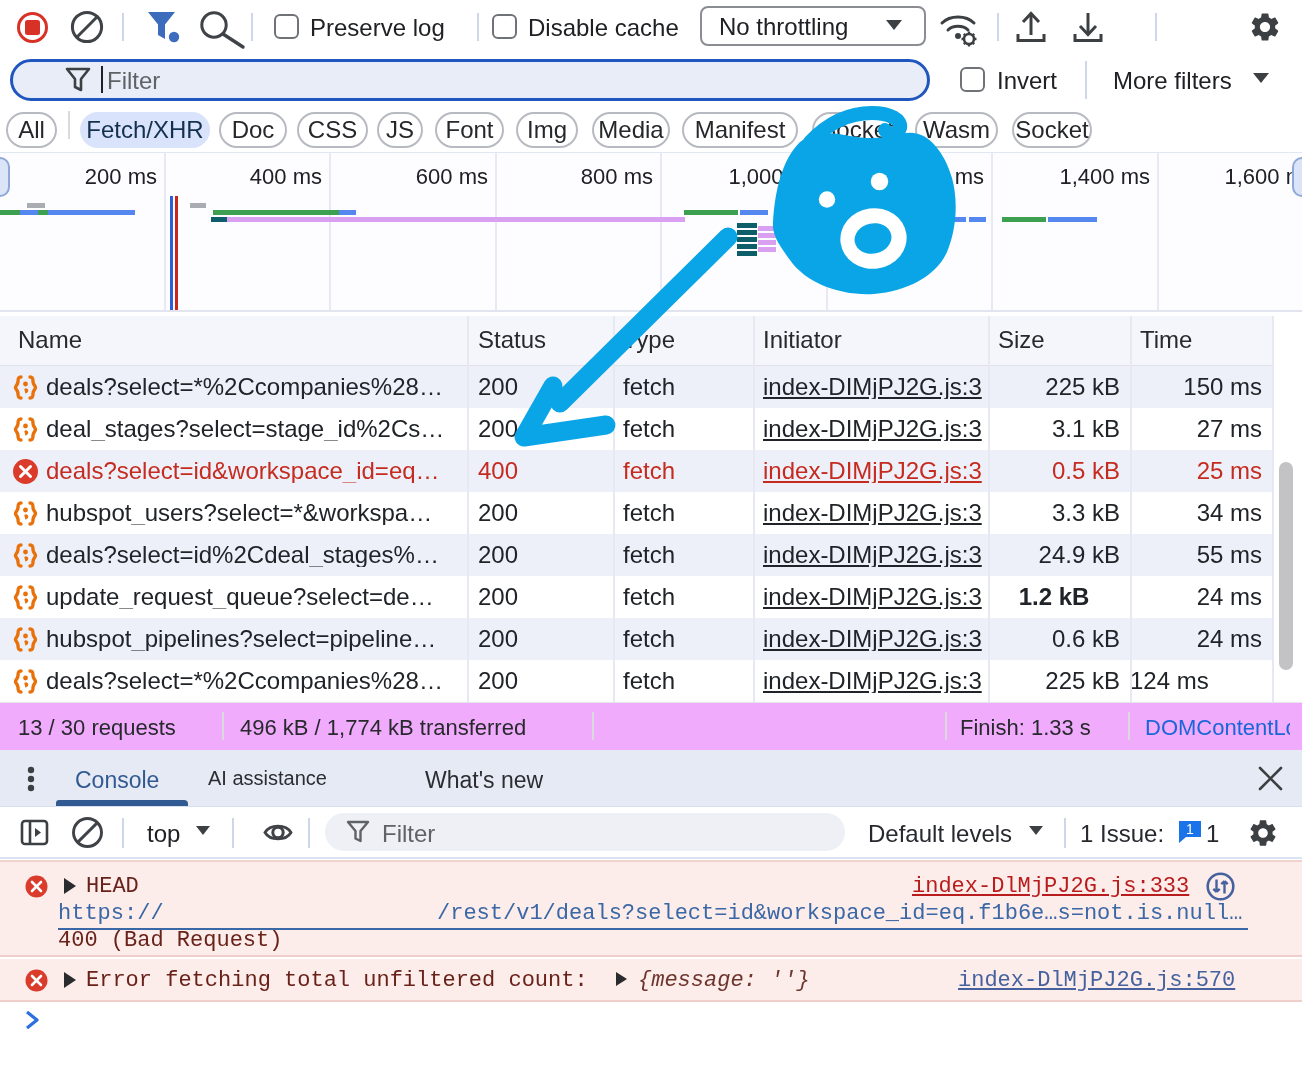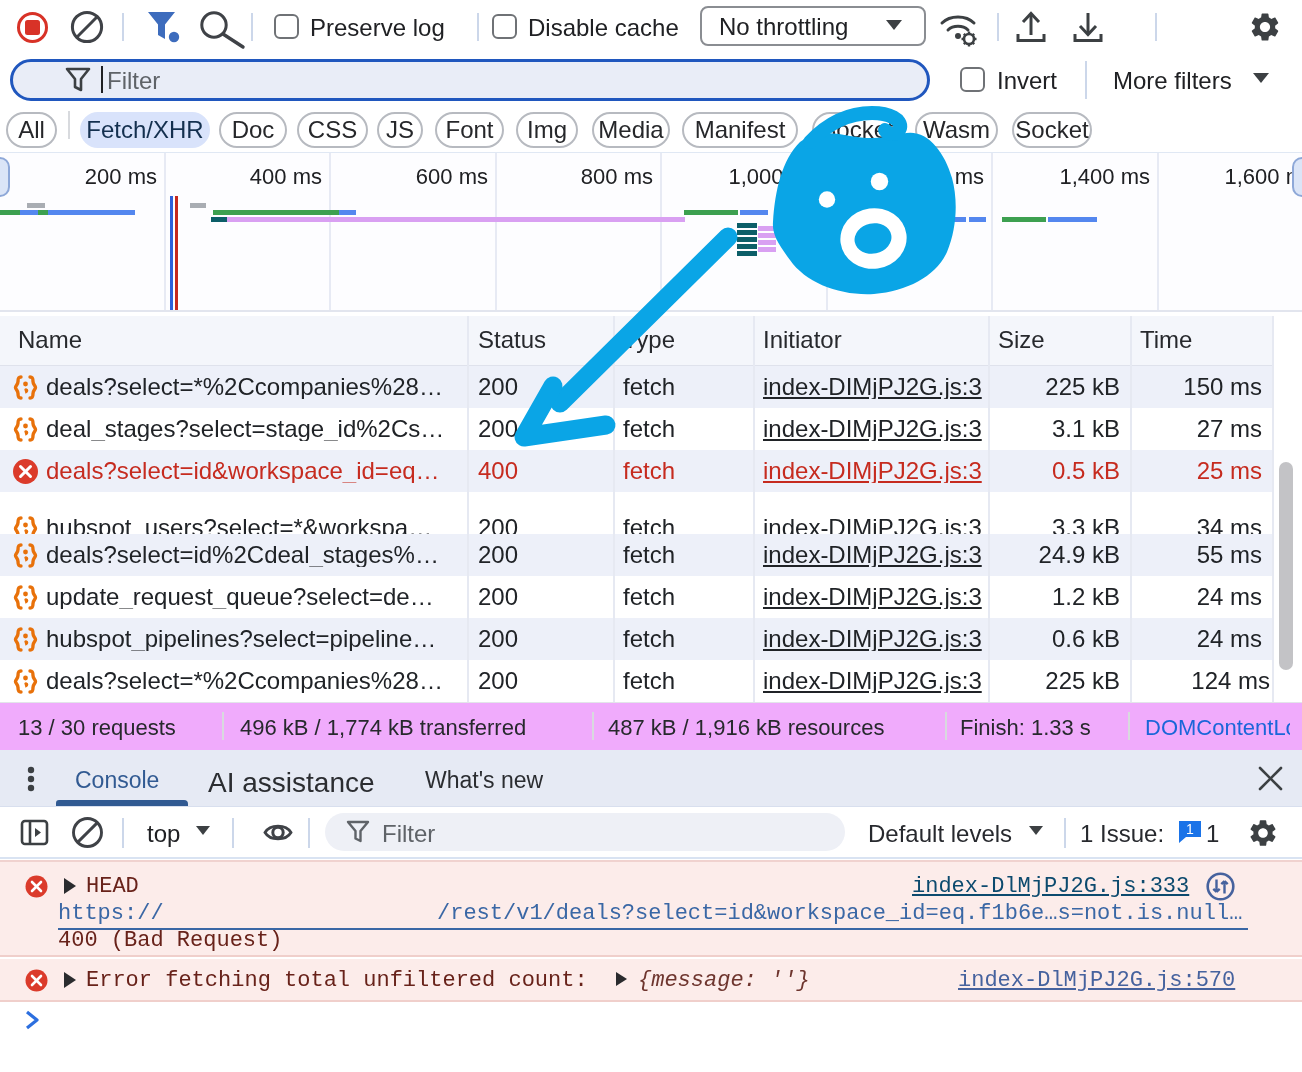--- a/index.html
+++ b/index.html
@@ -225,21 +225,21 @@
           <line x1="18.5" y1="8.5" x2="8.5" y2="18.5"></line>
 </g>
 </svg>
 <span class="cell" style="left:46px;width:416px;overflow:hidden;white-space:nowrap;">deals?select=id&amp;workspace_id=eq…</span>
 <span class="cell" style="left:478px;">400</span>
 <span class="cell" style="left:623px;">fetch</span>
 <span class="cell lnk" style="left:763px;width:220px;overflow:hidden;white-space:nowrap;">index-DIMjPJ2G.js:3</span>
 <span class="cell" style="left:988px;width:132px;text-align:right;">0.5 kB</span>
 <span class="cell" style="left:1130px;width:132px;text-align:right;">25 ms</span>
 </div>
-<div class="row" style="top:492px;background:#ffffff;color:#202327;margin-top:15px;">
+<div class="row" style="top:492px;background:#ffffff;color:#202327;">
 <svg class="ab" style="left:12px;top:8px;" width="27" height="27" viewBox="0 0 27 27">
 <g fill="none" stroke="#e8710a" stroke-width="3.4" stroke-linecap="round">
 <path d="M9 3 C6 3 6 5 6 7.5 C6 10.5 3.5 11.5 3.5 13.5 C3.5 15.5 6 16.5 6 19.5 C6 22 6 24 9 24"></path>
 <path d="M18 3 C21 3 21 5 21 7.5 C21 10.5 23.5 11.5 23.5 13.5 C23.5 15.5 21 16.5 21 19.5 C21 22 21 24 18 24"></path>
 </g>
 <circle cx="13.5" cy="10" r="2.4" fill="#e8710a"></circle>
 <path d="M12.3 15.3 a2.2 2.2 0 0 1 4 1.2 c0 1.8 -2 3 -2.8 3.2" fill="#e8710a" stroke="none"></path>
 </svg>
 <span class="cell" style="left:46px;width:416px;overflow:hidden;white-space:nowrap;">hubspot_users?select=*&amp;workspa…</span>
 <span class="cell" style="left:478px;">200</span>
@@ -270,21 +270,21 @@
 <path d="M9 3 C6 3 6 5 6 7.5 C6 10.5 3.5 11.5 3.5 13.5 C3.5 15.5 6 16.5 6 19.5 C6 22 6 24 9 24"></path>
 <path d="M18 3 C21 3 21 5 21 7.5 C21 10.5 23.5 11.5 23.5 13.5 C23.5 15.5 21 16.5 21 19.5 C21 22 21 24 18 24"></path>
 </g>
 <circle cx="13.5" cy="10" r="2.4" fill="#e8710a"></circle>
 <path d="M12.3 15.3 a2.2 2.2 0 0 1 4 1.2 c0 1.8 -2 3 -2.8 3.2" fill="#e8710a" stroke="none"></path>
 </svg>
 <span class="cell" style="left:46px;width:416px;overflow:hidden;white-space:nowrap;">update_request_queue?select=de…</span>
 <span class="cell" style="left:478px;">200</span>
 <span class="cell" style="left:623px;">fetch</span>
 <span class="cell lnk" style="left:763px;width:220px;overflow:hidden;white-space:nowrap;">index-DIMjPJ2G.js:3</span>
-<span class="cell" style="left:988px;width:132px;text-align:right;">1.2 kB</span>
+<span class="cell" style="left:988px;width:132px;text-align:center;font-weight:bold;">1.2 kB</span>
 <span class="cell" style="left:1130px;width:132px;text-align:right;">24 ms</span>
 </div>
 <div class="row" style="top:618px;background:#edf0f9;color:#202327;">
 <svg class="ab" style="left:12px;top:8px;" width="27" height="27" viewBox="0 0 27 27">
 <g fill="none" stroke="#e8710a" stroke-width="3.4" stroke-linecap="round">
 <path d="M9 3 C6 3 6 5 6 7.5 C6 10.5 3.5 11.5 3.5 13.5 C3.5 15.5 6 16.5 6 19.5 C6 22 6 24 9 24"></path>
 <path d="M18 3 C21 3 21 5 21 7.5 C21 10.5 23.5 11.5 23.5 13.5 C23.5 15.5 21 16.5 21 19.5 C21 22 21 24 18 24"></path>
 </g>
 <circle cx="13.5" cy="10" r="2.4" fill="#e8710a"></circle>
 <path d="M12.3 15.3 a2.2 2.2 0 0 1 4 1.2 c0 1.8 -2 3 -2.8 3.2" fill="#e8710a" stroke="none"></path>
@@ -303,45 +303,44 @@
 <path d="M18 3 C21 3 21 5 21 7.5 C21 10.5 23.5 11.5 23.5 13.5 C23.5 15.5 21 16.5 21 19.5 C21 22 21 24 18 24"></path>
 </g>
 <circle cx="13.5" cy="10" r="2.4" fill="#e8710a"></circle>
 <path d="M12.3 15.3 a2.2 2.2 0 0 1 4 1.2 c0 1.8 -2 3 -2.8 3.2" fill="#e8710a" stroke="none"></path>
 </svg>
 <span class="cell" style="left:46px;width:416px;overflow:hidden;white-space:nowrap;">deals?select=*%2Ccompanies%28…</span>
 <span class="cell" style="left:478px;">200</span>
 <span class="cell" style="left:623px;">fetch</span>
 <span class="cell lnk" style="left:763px;width:220px;overflow:hidden;white-space:nowrap;">index-DIMjPJ2G.js:3</span>
 <span class="cell" style="left:988px;width:132px;text-align:right;">225 kB</span>
-<span class="cell" style="left:1130px;width:132px;text-align:right;padding-left:8px;">124 ms</span>
+<span class="cell" style="left:1130px;width:132px;">124 ms</span>
 </div>
 <div class="ab" style="left:1279px;top:462px;width:14px;height:208px;background:#c3c3c6;border-radius:7px;"></div>
 
 <div class="ab" style="top:702px;left:0;width:1302px;height:48px;background:#f0abfc;border-top:1.5px solid #e3e5ea;box-sizing:border-box;">
   <div class="sumtx" style="left:18px;top:12px;">13 / 30 requests</div>
   <div class="svd" style="left:222px;top:9px;"></div>
   <div class="sumtx" style="left:240px;top:12px;">496 kB / 1,774 kB transferred</div>
   <div class="svd" style="left:592px;top:9px;"></div>
-  <div class="sumtx" style="left:608px;top:12px;">487 kB / 1,916 kB resources</div>
   <div class="svd" style="left:945px;top:9px;"></div>
   <div class="sumtx" style="left:960px;top:12px;">Finish: 1.33 s</div>
   <div class="svd" style="left:1128px;top:9px;"></div>
   <div class="sumtx" style="left:1145px;top:12px;color:#1a66d9;width:145px;overflow:hidden;white-space:nowrap;">DOMContentLoaded</div>
 </div>
 
 <div class="ab" style="top:750px;left:0;width:1302px;height:57px;background:#e6eaf4;border-bottom:1px solid #d8dfee;box-sizing:border-box;">
   <svg class="ab" style="left:26px;top:16px;" width="10" height="26" viewBox="0 0 10 26">
     <circle cx="5" cy="4" r="3.2" fill="#3c4043"></circle>
         <circle cx="5" cy="13" r="3.2" fill="#3c4043"></circle>
         <circle cx="5" cy="22" r="3.2" fill="#3c4043"></circle>
   </svg>
   <div class="ab" style="left:75px;top:17px;font-size:23px;color:#315a92;">Console</div>
   <div class="ab" style="left:56px;top:50px;width:132px;height:6px;background:#315a92;border-radius:3px 4px 0 0;"></div>
-  <div class="ab" style="left:208px;top:17px;font-size:28px;color:#2b2d31;">AI assistance</div>
+  <div class="ab" style="left:208px;top:17px;font-size:20px;color:#2b2d31;">AI assistance</div>
   <div class="ab" style="left:425px;top:17px;font-size:23px;color:#2b2d31;">What's new</div>
   <svg class="ab" style="left:1257px;top:15px;" width="27" height="27" viewBox="0 0 27 27">
     <g stroke="#3c4043" stroke-width="2.6" stroke-linecap="round">
       <line x1="3" y1="3" x2="24" y2="24"></line>
           <line x1="24" y1="3" x2="3" y2="24"></line>
     </g>
   </svg>
 </div>
 
 <div class="ab" style="top:807px;left:0;width:1302px;height:52px;background:#fff;border-bottom:2px solid #d9e3f2;box-sizing:border-box;">
@@ -387,21 +386,21 @@
   <div class="ab" style="top:100px;left:0;width:1302px;height:43px;background:#fcecea;border-bottom:2px solid #f0cfcb;box-sizing:border-box;"></div>
   <svg class="ab" style="left:25px;top:16px;" width="23" height="23" viewBox="0 0 23 23">
     <circle cx="11.5" cy="11.5" r="11" fill="#db3b2b"></circle>
     <g stroke="#fff" stroke-width="2.6" stroke-linecap="round">
           <line x1="7" y1="7" x2="16" y2="16"></line>
           <line x1="16" y1="7" x2="7" y2="16"></line>
         </g>
   </svg>
   <div class="ab" style="left:64px;top:19px;width:0;height:0;border-top:8px solid transparent;border-bottom:8px solid transparent;border-left:12px solid #2a2b2e;"></div>
   <div class="ab mono" style="left:86px;top:17px;color:#68221a;">HEAD</div>
-  <div class="ab mono lnk" style="left:912px;top:17px;color:#0c4a6e;">index-DlMjPJ2G.js:333</div>
+  <div class="ab mono lnk" style="left:912px;top:17px;color:#b91c1c;">index-DlMjPJ2G.js:333</div>
   <svg class="ab" style="left:1206px;top:13px;" width="29" height="29" viewBox="0 0 29 29">
     <circle cx="14.5" cy="14.5" r="12.8" fill="none" stroke="#46629e" stroke-width="2.6"></circle>
     <g stroke="#46629e" stroke-width="2.4" fill="none">
       <path d="M10.5 7.5 V20 M10.5 20 L7.3 16.8 M10.5 20 L13.7 16.8"></path>
       <path d="M18.5 21.5 V9 M18.5 9 L15.3 12.2 M18.5 9 L21.7 12.2"></path>
     </g>
   </svg>
   <div class="ab" style="left:58px;top:44px;width:1190px;border-bottom:2px solid #3a67a5;height:25px;"></div>
   <div class="ab mono" style="left:58px;top:44px;color:#3a67a5;">https://</div>
   <div class="ab mono" style="left:437px;top:44px;color:#3a67a5;">/rest/v1/deals?select=id&amp;workspace_id=eq.f1b6e…s=not.is.null…</div>

